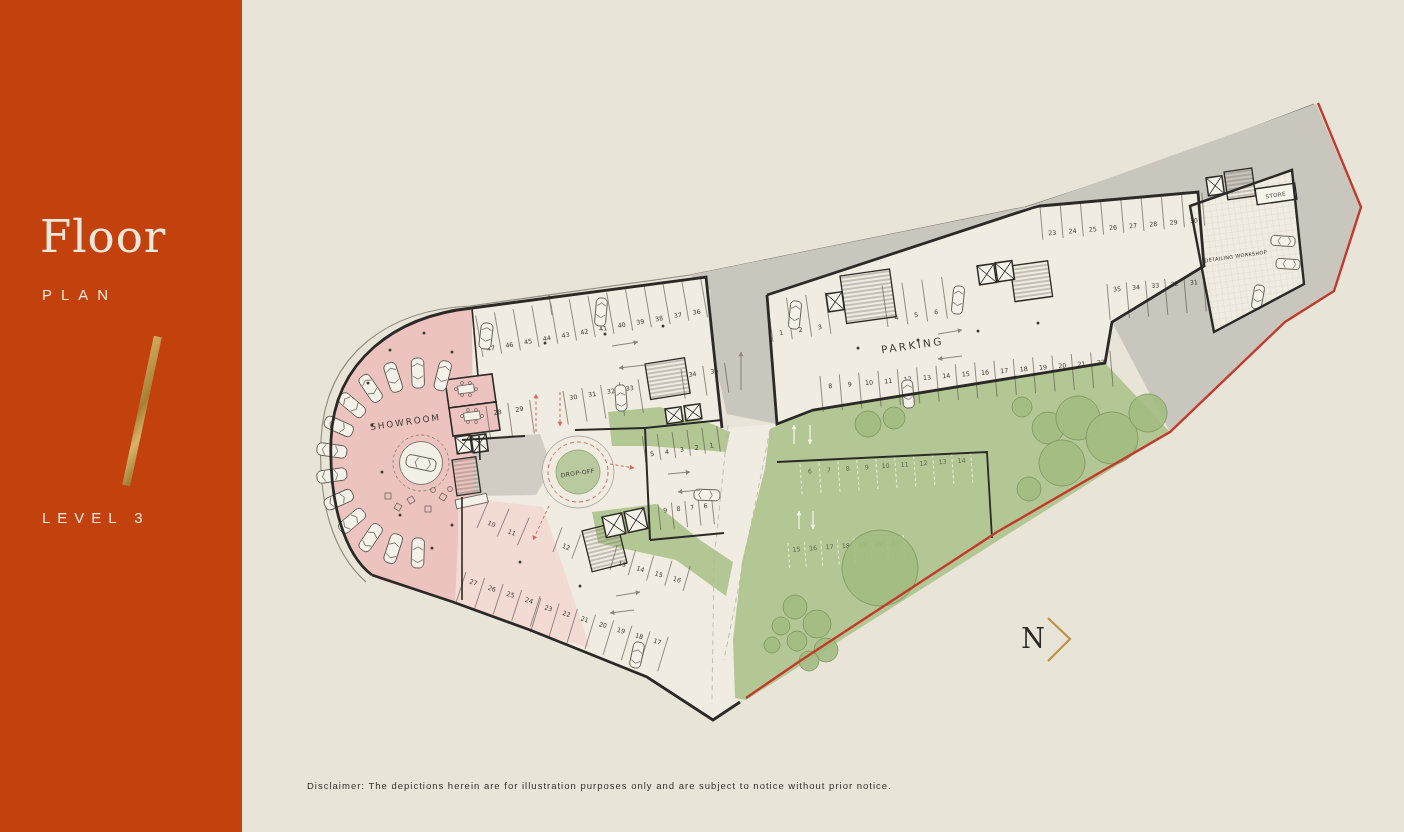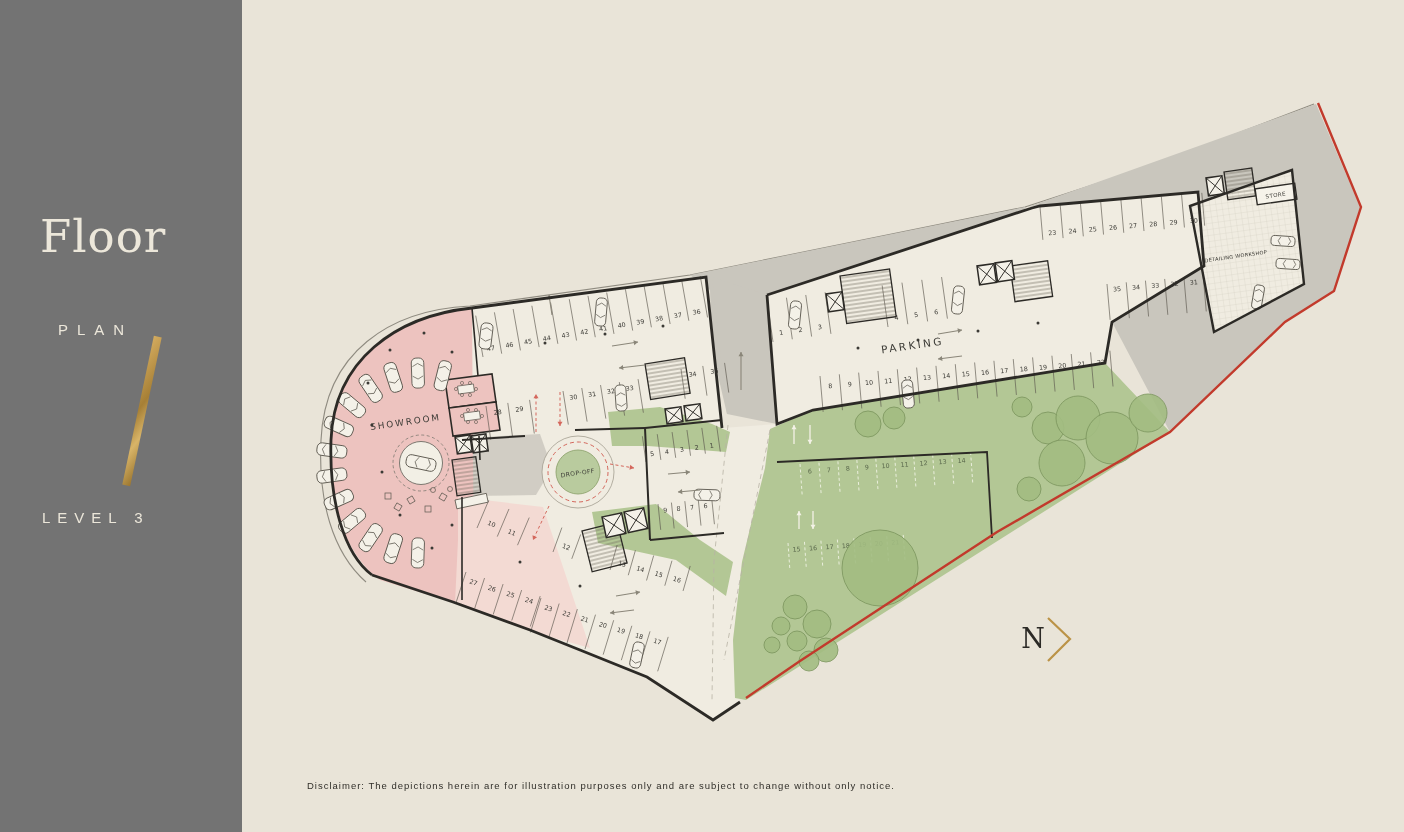--- a/index.html
+++ b/index.html
@@ -2,21 +2,21 @@
 <html><head>
 <meta charset="utf-8">
 <style>
   html,body{margin:0;padding:0;}
   body{width:1404px;height:832px;position:relative;overflow:hidden;
        background:#e9e4d8;font-family:"Liberation Sans",sans-serif;}
   #plan-svg{position:absolute;left:0;top:0;}
   .sidebar{position:absolute;left:0;top:0;width:242px;height:832px;z-index:5;}
   .sb-title{position:absolute;left:40px;top:210px;font-family:"DejaVu Serif","Liberation Serif",serif;
             font-size:45px;letter-spacing:1px;}
-  .sb-sub{position:absolute;left:58px;top:286px;font-size:15px;letter-spacing:9px;font-weight:400;margin-top:35px;}
+  .sb-sub{position:absolute;left:42px;top:286px;font-size:15px;letter-spacing:9px;font-weight:400;}
   .sb-level{position:absolute;left:42px;top:509px;font-size:15px;letter-spacing:7px;}
   .gold-slash{position:absolute;left:138px;top:335px;width:8px;height:152px;
               transform:rotate(12deg);
               background:linear-gradient(115deg,#d3ab5f 0%,#a67f35 45%,#d8b468 70%,#9c7730 100%);}
   .disclaimer{position:absolute;left:307px;top:780px;font-size:9.5px;letter-spacing:1px;
               color:#302e29;z-index:4;}
 </style>
 </head>
 <body style="background: rgb(233, 228, 216);">
 
@@ -623,20 +623,20 @@
       <circle cx="809" cy="661" r="10" fill="#a3bd82" stroke="#7a945c" stroke-width="0.9" opacity="0.9"></circle>
       <circle cx="772" cy="645" r="8" fill="#a3bd82" stroke="#7a945c" stroke-width="0.9" opacity="0.9"></circle>
     </g>
     <polyline points="1318,103 1361,207 1334,291 1285,322 1170,432 997,532 800,661 746,698" fill="none" stroke="#c23a2c" stroke-width="2.4"></polyline>
     <g>
       <text x="1033" y="648" font-size="27" fill="#2c2a26" text-anchor="middle" letter-spacing="0" font-family="&quot;DejaVu Serif&quot;,&quot;Liberation Serif&quot;,serif" transform="rotate(0 1033 648)">N</text>
       <polyline points="1048,618 1070,639 1048,661" fill="none" stroke="#bb9347" stroke-width="2.2"></polyline>
     </g>
   </svg>
 
-<aside class="sidebar" style="background: #737373; color: rgb(236, 231, 218);">
+<aside class="sidebar" style="background: #c2410c; color: rgb(236, 231, 218);">
   <div class="sb-title">Floor</div>
   <div class="sb-sub">PLAN</div>
   <div class="gold-slash"></div>
   <div class="sb-level">LEVEL 3</div>
 </aside>
 
-<div class="disclaimer">Disclaimer: The depictions herein are for illustration purposes only and are subject to change without only notice.</div>
+<div class="disclaimer">Disclaimer: The depictions herein are for illustration purposes only and are subject to notice without prior notice.</div>
 
 </body></html>

